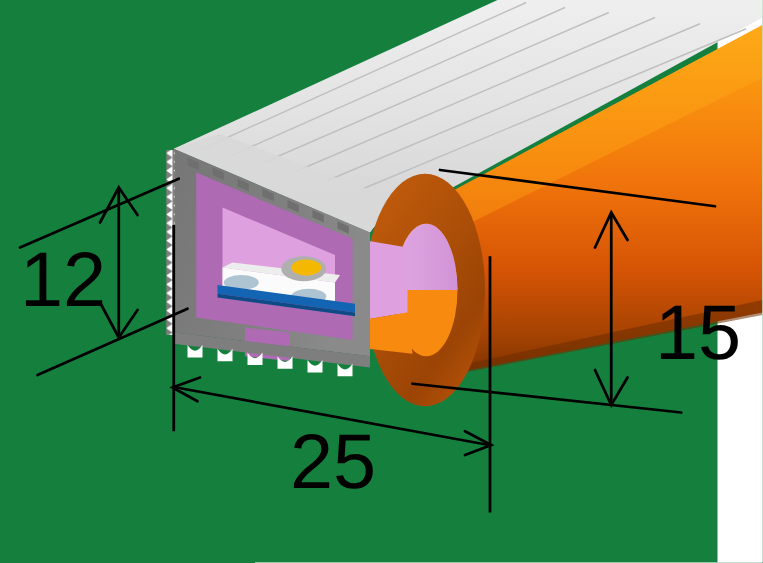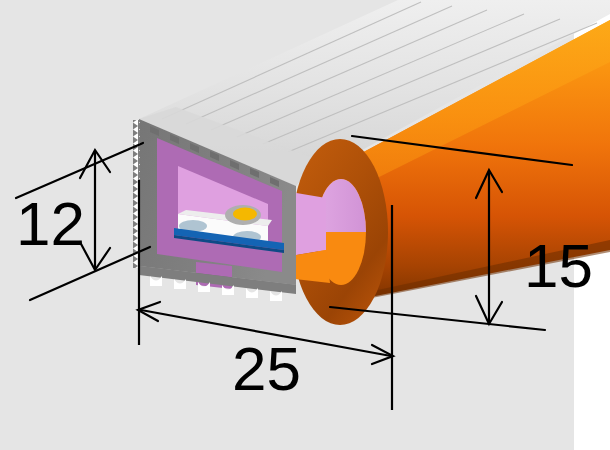--- a/index.html
+++ b/index.html
@@ -10,21 +10,21 @@
   body {
     width: 610px;
     height: 450px;
     overflow: hidden;
     font-family: "Liberation Sans", sans-serif;
   }
   #stage {
     position: relative;
     width: 574px;
     height: 450px;
-    background: #e5e5e5;
+    background: #15803d;
   }
   #drawing {
     position: absolute;
     left: 0;
     top: 0;
     width: 610px;
     height: 450px;
     display: block;
   }
   .dim-text {

